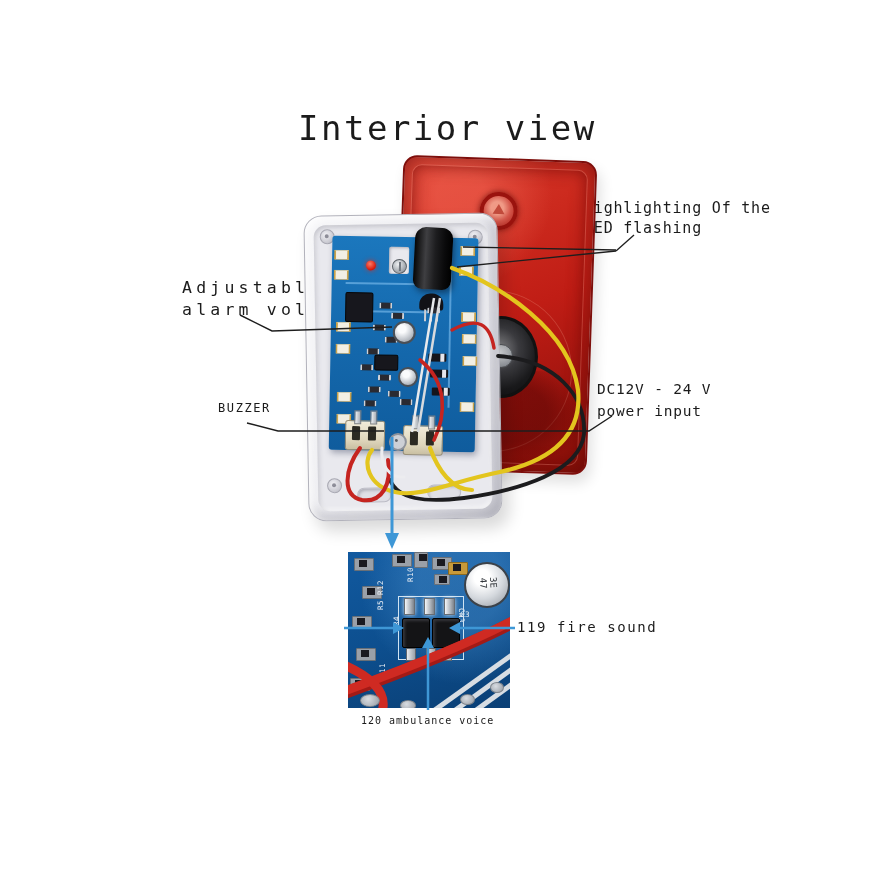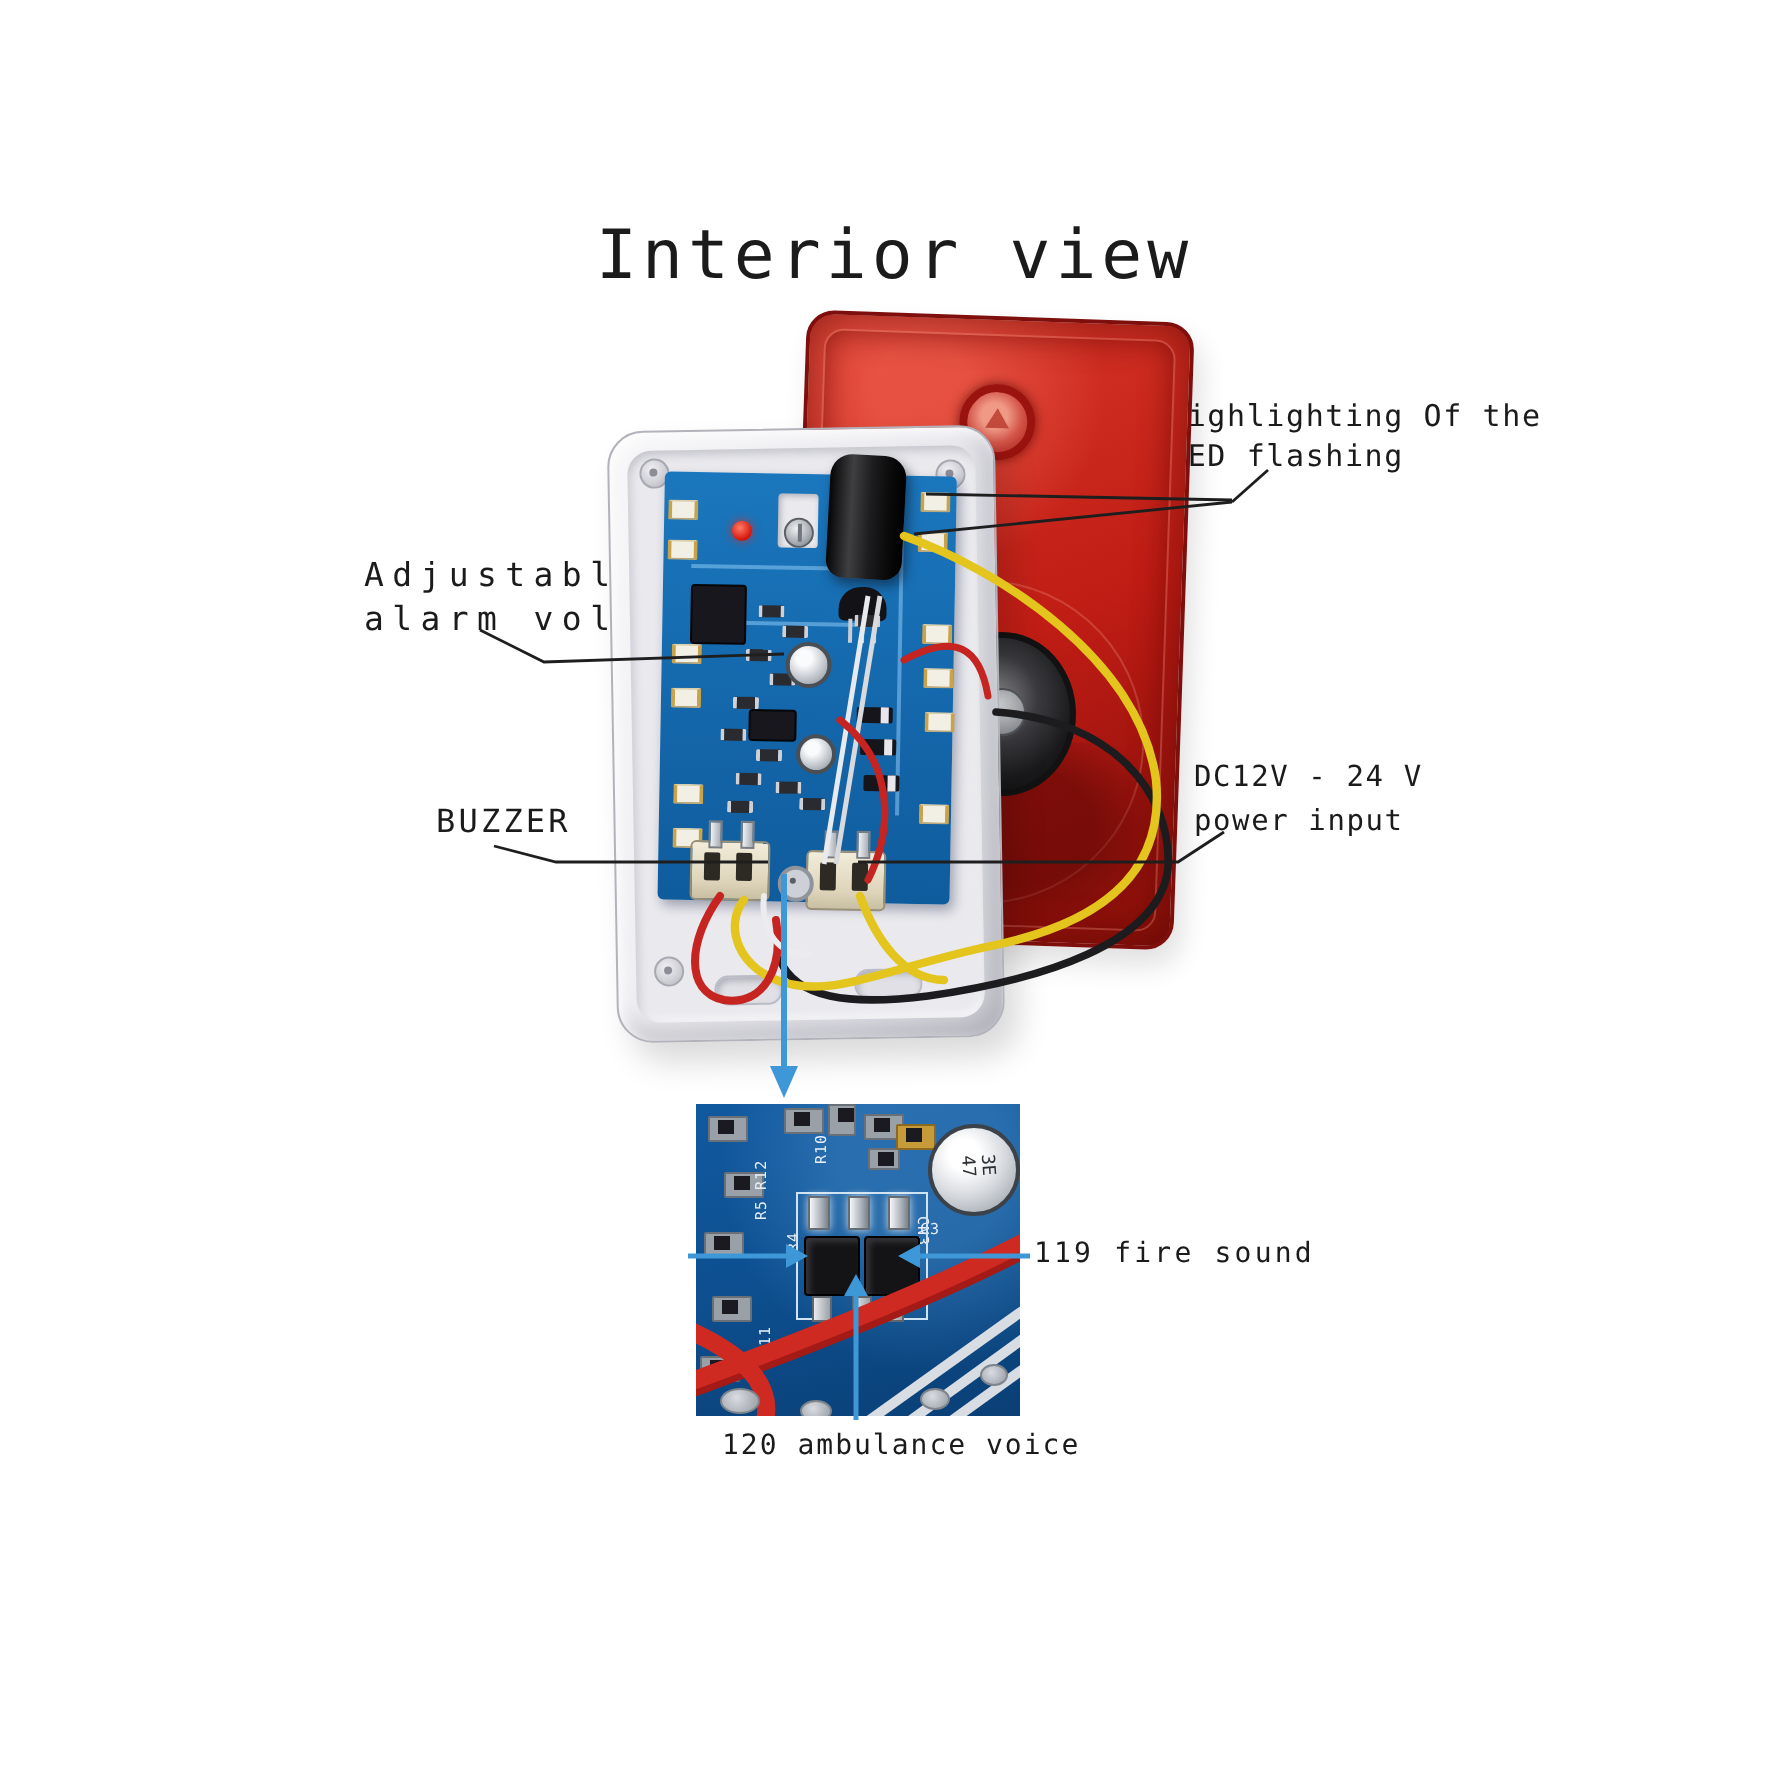--- a/index.html
+++ b/index.html
@@ -135,25 +135,25 @@
   .dcap{position:absolute;left:116px;top:10px;width:42px;height:42px;border-radius:50%;
     background:radial-gradient(circle at 38% 32%, #ffffff 0 20%, #d4d8dd 55%, #8f959d 100%);
     border:2px solid #3c4249;color:#2b2f34;font-size:9px;line-height:1.1;text-align:center;}
   .dcap span{display:inline-block;transform:rotate(86deg);margin-top:9px;white-space:pre-line;}
   .blob{position:absolute;border-radius:50%;background:radial-gradient(circle at 40% 35%, #d9dde2, #a6abb2 75%);border:1px solid #7e848b;}
 
   
   .title{left:298px;top:108px;font-size:34px;letter-spacing:2.5px;}
   .lbl-led{left:584px;top:199px;font-size:15px;letter-spacing:.8px;line-height:1.3;}
   .lbl-vol{left:182px;top:277px;font-size:16.5px;letter-spacing:4.2px;line-height:1.35;}
-  .lbl-buz{left:218px;top:401px;font-size:16px;letter-spacing:1.6px;}
+  .lbl-buz{left:218px;top:401px;font-size:12px;letter-spacing:1.6px;}
   .lbl-pow{left:597px;top:379px;font-size:14.5px;letter-spacing:.8px;line-height:1.5;}
   .lbl-police{left:230px;top:606px;width:114px;font-size:13.5px;letter-spacing:.3px;line-height:1.35;text-align:center;}
   .lbl-fire{left:517px;top:619px;font-size:14px;letter-spacing:1.6px;}
-  .lbl-amb{left:361px;top:715px;font-size:14px;letter-spacing:1px;}
+  .lbl-amb{left:361px;top:715px;font-size:10px;letter-spacing:1px;}
   .caption{left:271px;top:741px;font-size:17px;letter-spacing:.8px;}
 </style>
 </head>
 <body>
 
 <div id="canvas">
 
   <div class="label title">Interior view</div>
 
   <div class="abs red-cover">

